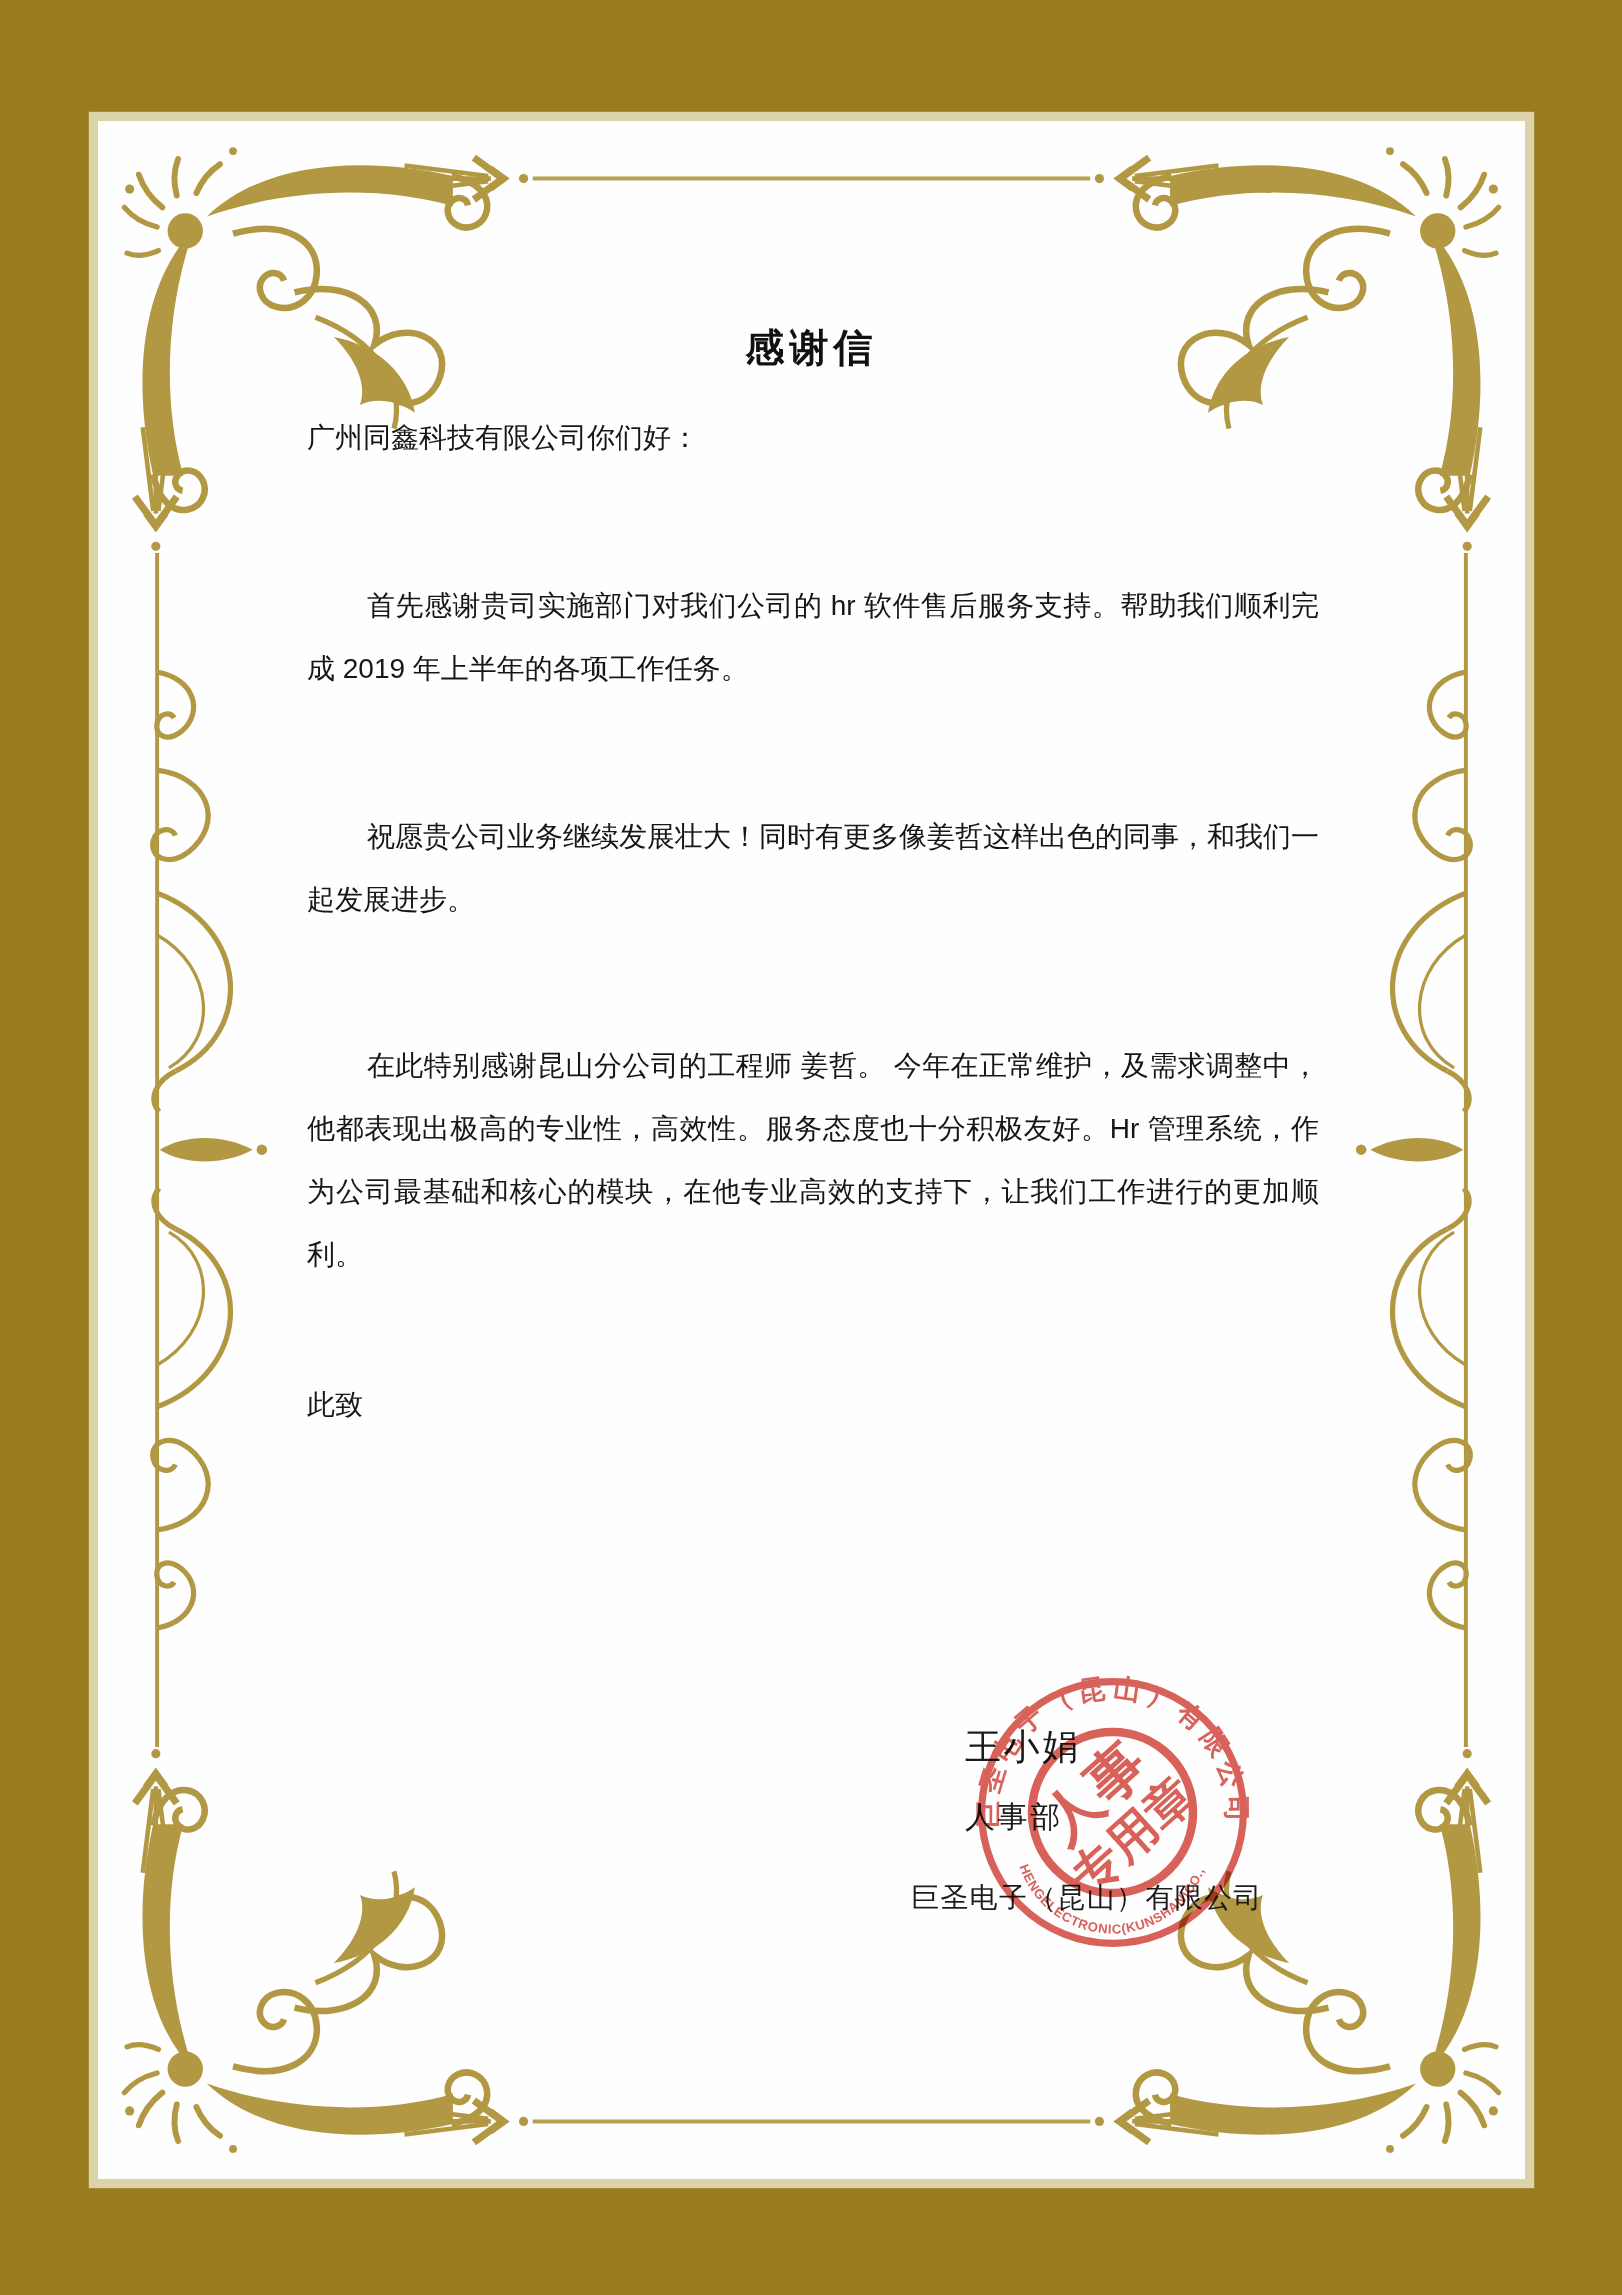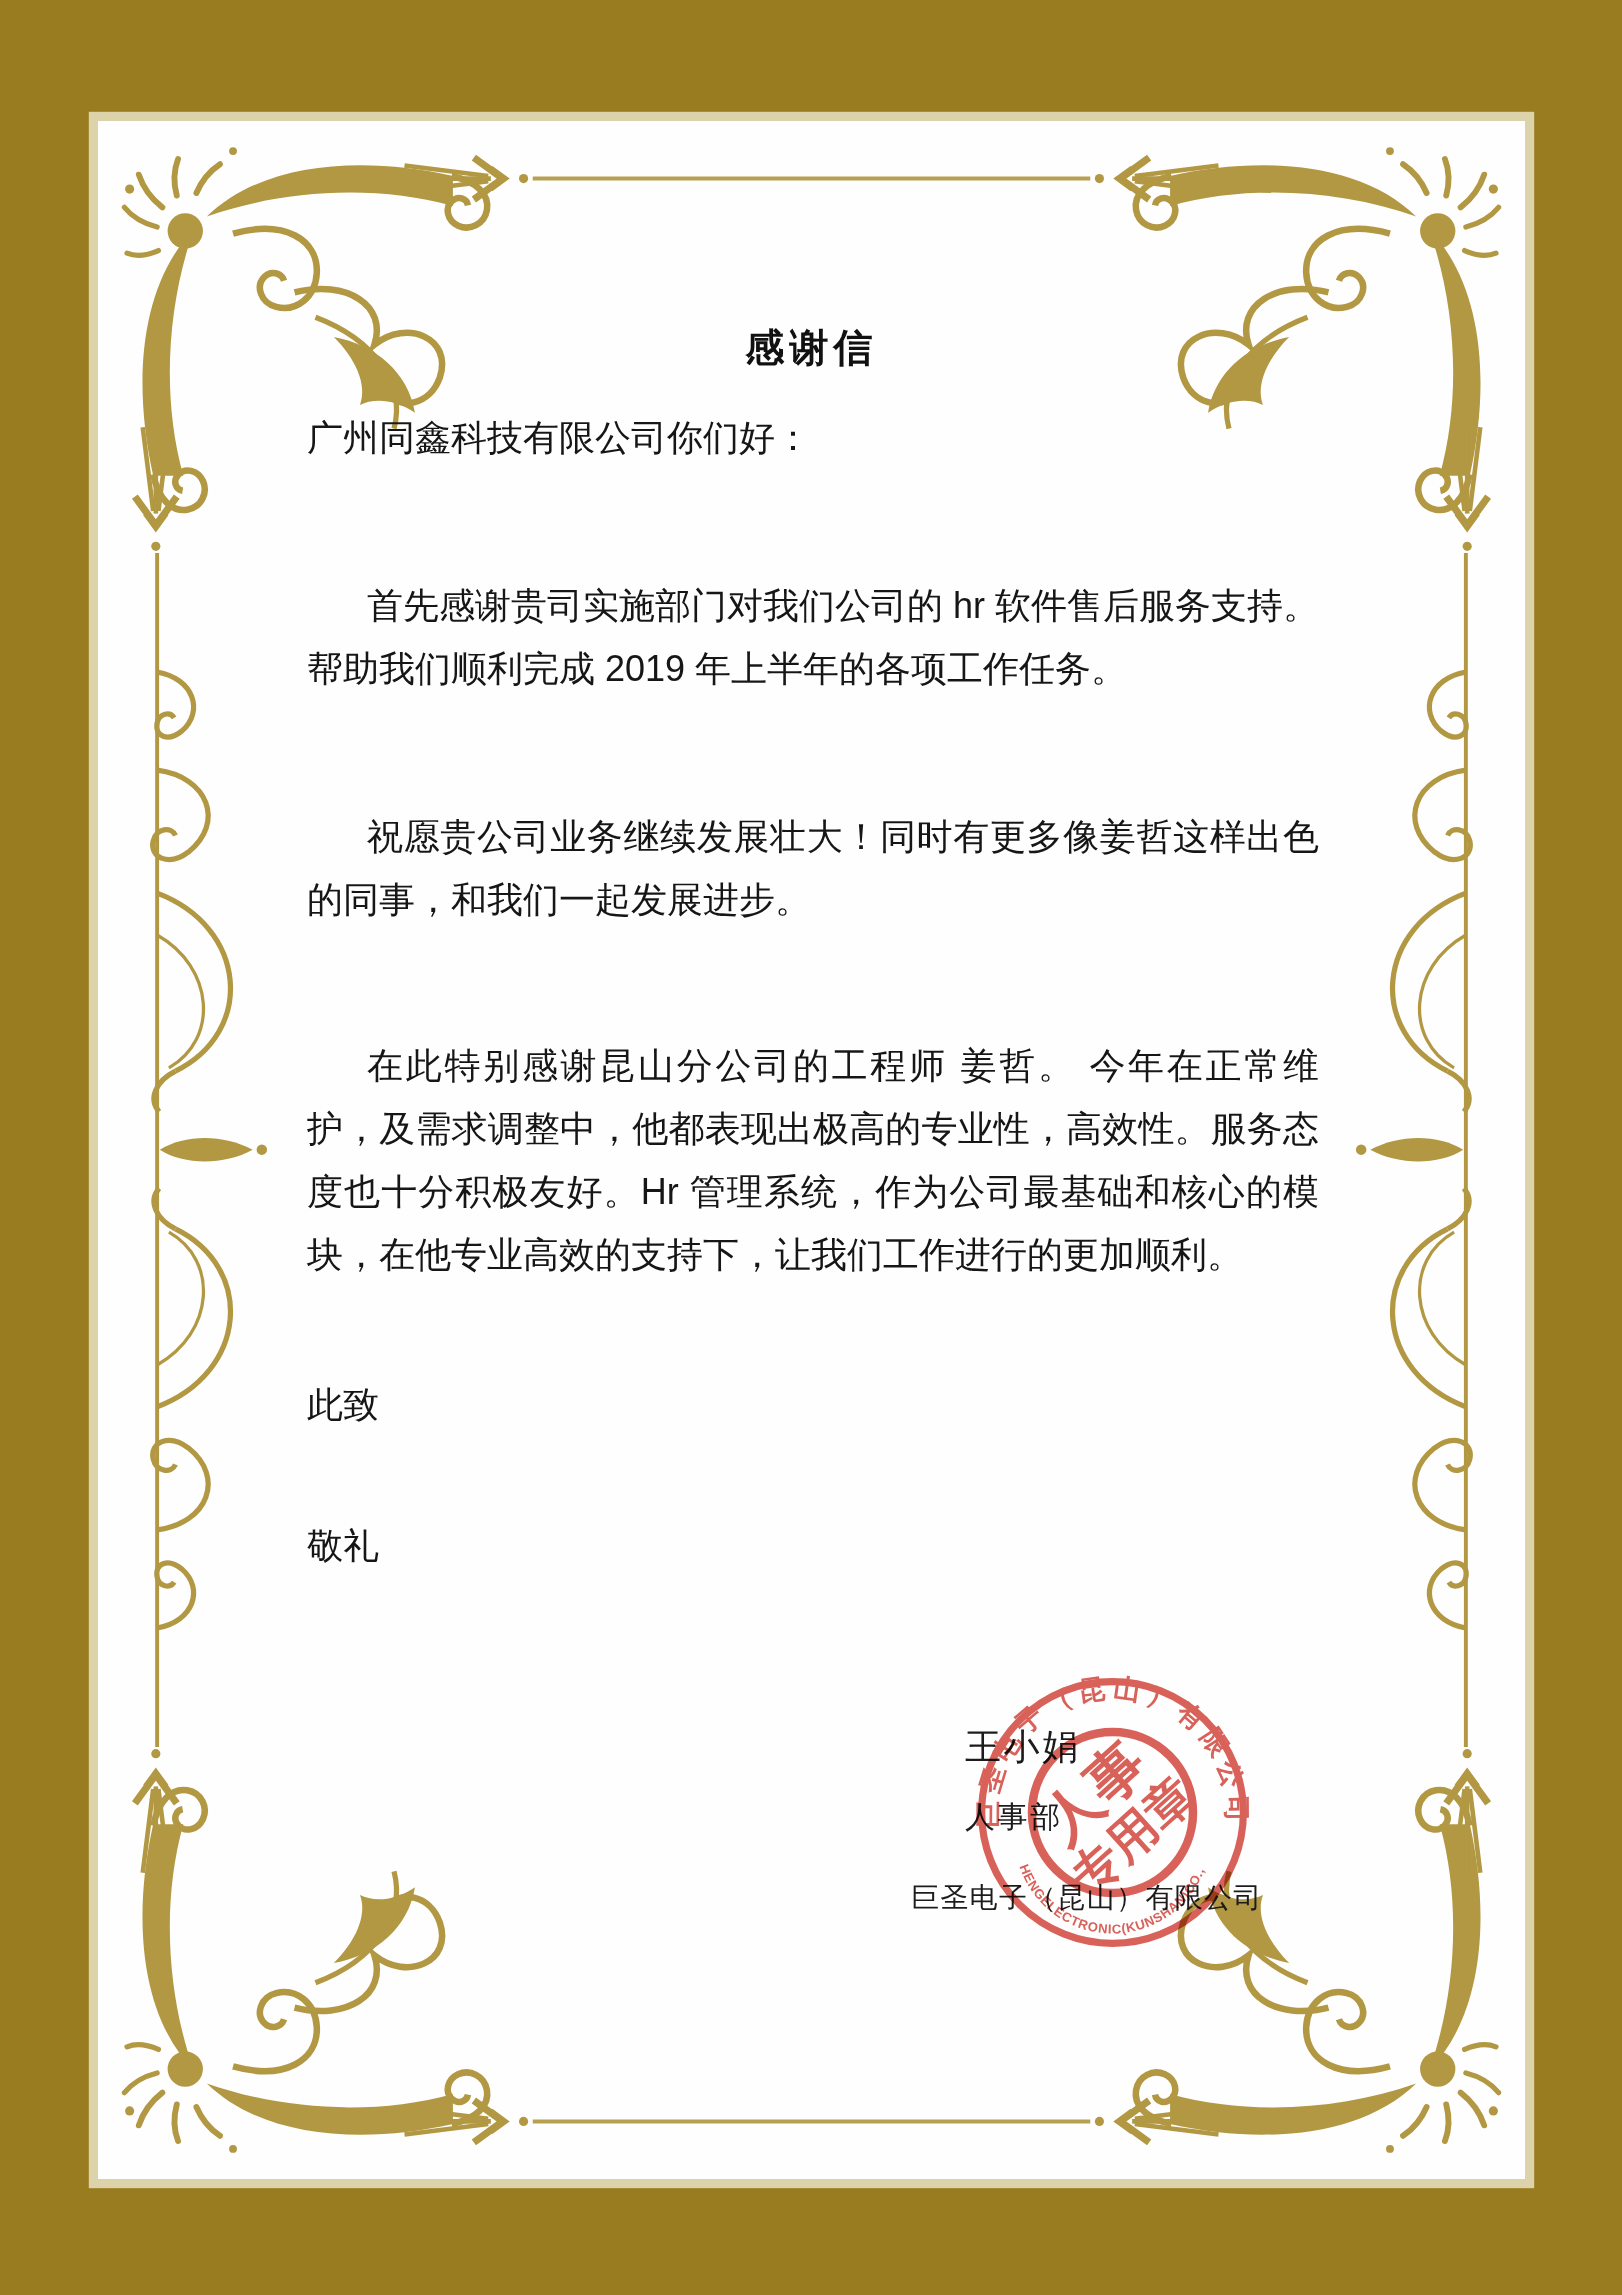--- a/index.html
+++ b/index.html
@@ -16,21 +16,21 @@
     overflow:hidden;
   }
   .frame{position:absolute;left:0;top:0;width:1427px;height:2058px;pointer-events:none;}
   .title{
     position:absolute;left:0;top:200px;width:1427px;
     text-align:center;font-size:39px;font-weight:700;letter-spacing:5.2px;
     color:#111;
   }
   .letter-body{
     position:absolute;left:209px;top:285px;width:1012px;
-    font-size:36px;line-height:63px;text-align:justify;
+    font-size:28px;line-height:63px;text-align:justify;
     color:#161616;
   }
   .letter-body p{margin:0;}
   .indent{text-indent:60px;}
   .gap-1{margin-top:105px !important;}
   .gap-2{margin-top:103px !important;}
   .gap-3{margin-top:105px !important;}
   .gap-0{margin-top:0 !important;}
   .gap-s{margin-top:5.2px !important;}
   .gap-cz{margin-top:87px !important;}
@@ -114,21 +114,20 @@
   </svg>
 
   <div class="title">感谢信</div>
 
   <div class="letter-body">
     <p>广州同鑫科技有限公司你们好：</p>
     <p class="indent gap-1">首先感谢贵司实施部门对我们公司的 hr 软件售后服务支持。帮助我们顺利完成 2019 年上半年的各项工作任务。</p>
     <p class="indent gap-3">祝愿贵公司业务继续发展壮大！同时有更多像姜哲这样出色的同事，和我们一起发展进步。</p>
     <p class="indent gap-2">在此特别感谢昆山分公司的工程师 姜哲。 今年在正常维护，及需求调整中，他都表现出极高的专业性，高效性。服务态度也十分积极友好。Hr 管理系统，作为公司最基础和核心的模块，在他专业高效的支持下，让我们工作进行的更加顺利。</p>
     <p class="gap-cz">此致</p>
-    <p class="gap-jl">敬礼</p>
   </div>
 
   <div class="sig-name">王小娟</div>
   <div class="sig-dept">人事部</div>
   <div class="sig-company">巨圣电子（昆山）有限公司</div>
 
   <svg class="stamp" viewBox="0 0 460 460" aria-hidden="true">
     <g transform="translate(10,10)">
       <circle cx="220" cy="220" r="200" fill="none" stroke="#d6544b" stroke-width="11"></circle>
       <circle cx="220" cy="220" r="123" fill="none" stroke="#d6544b" stroke-width="13"></circle>

